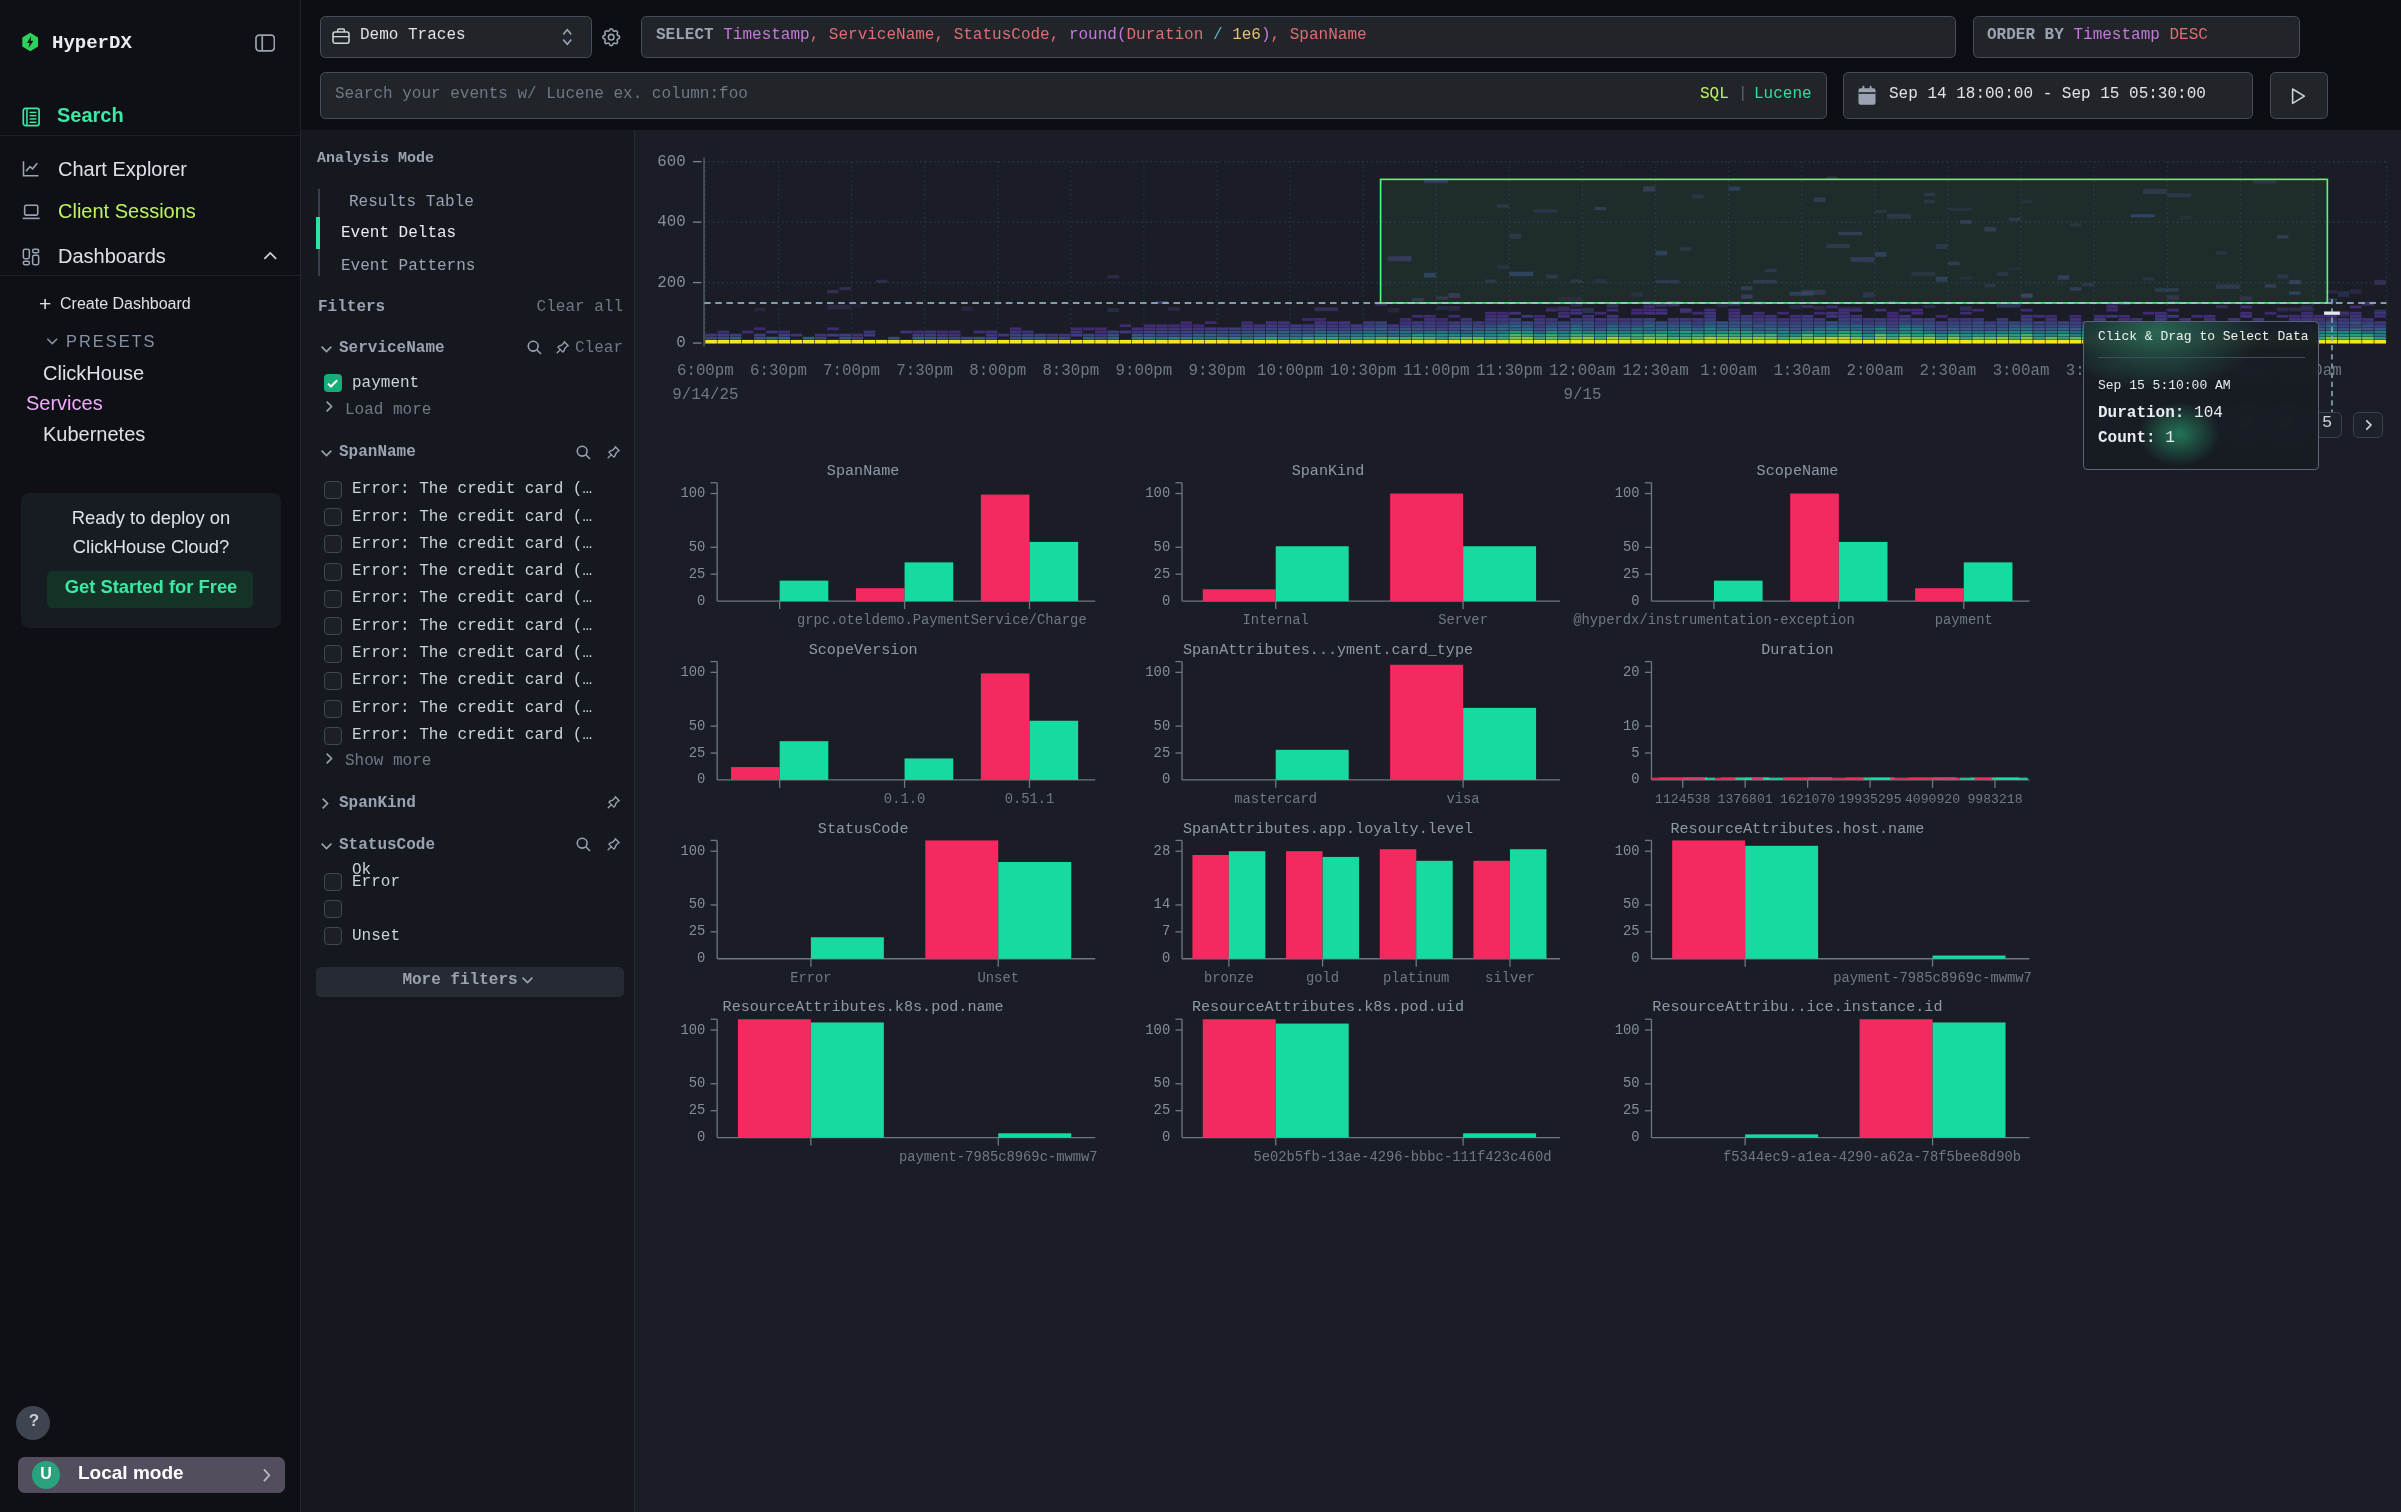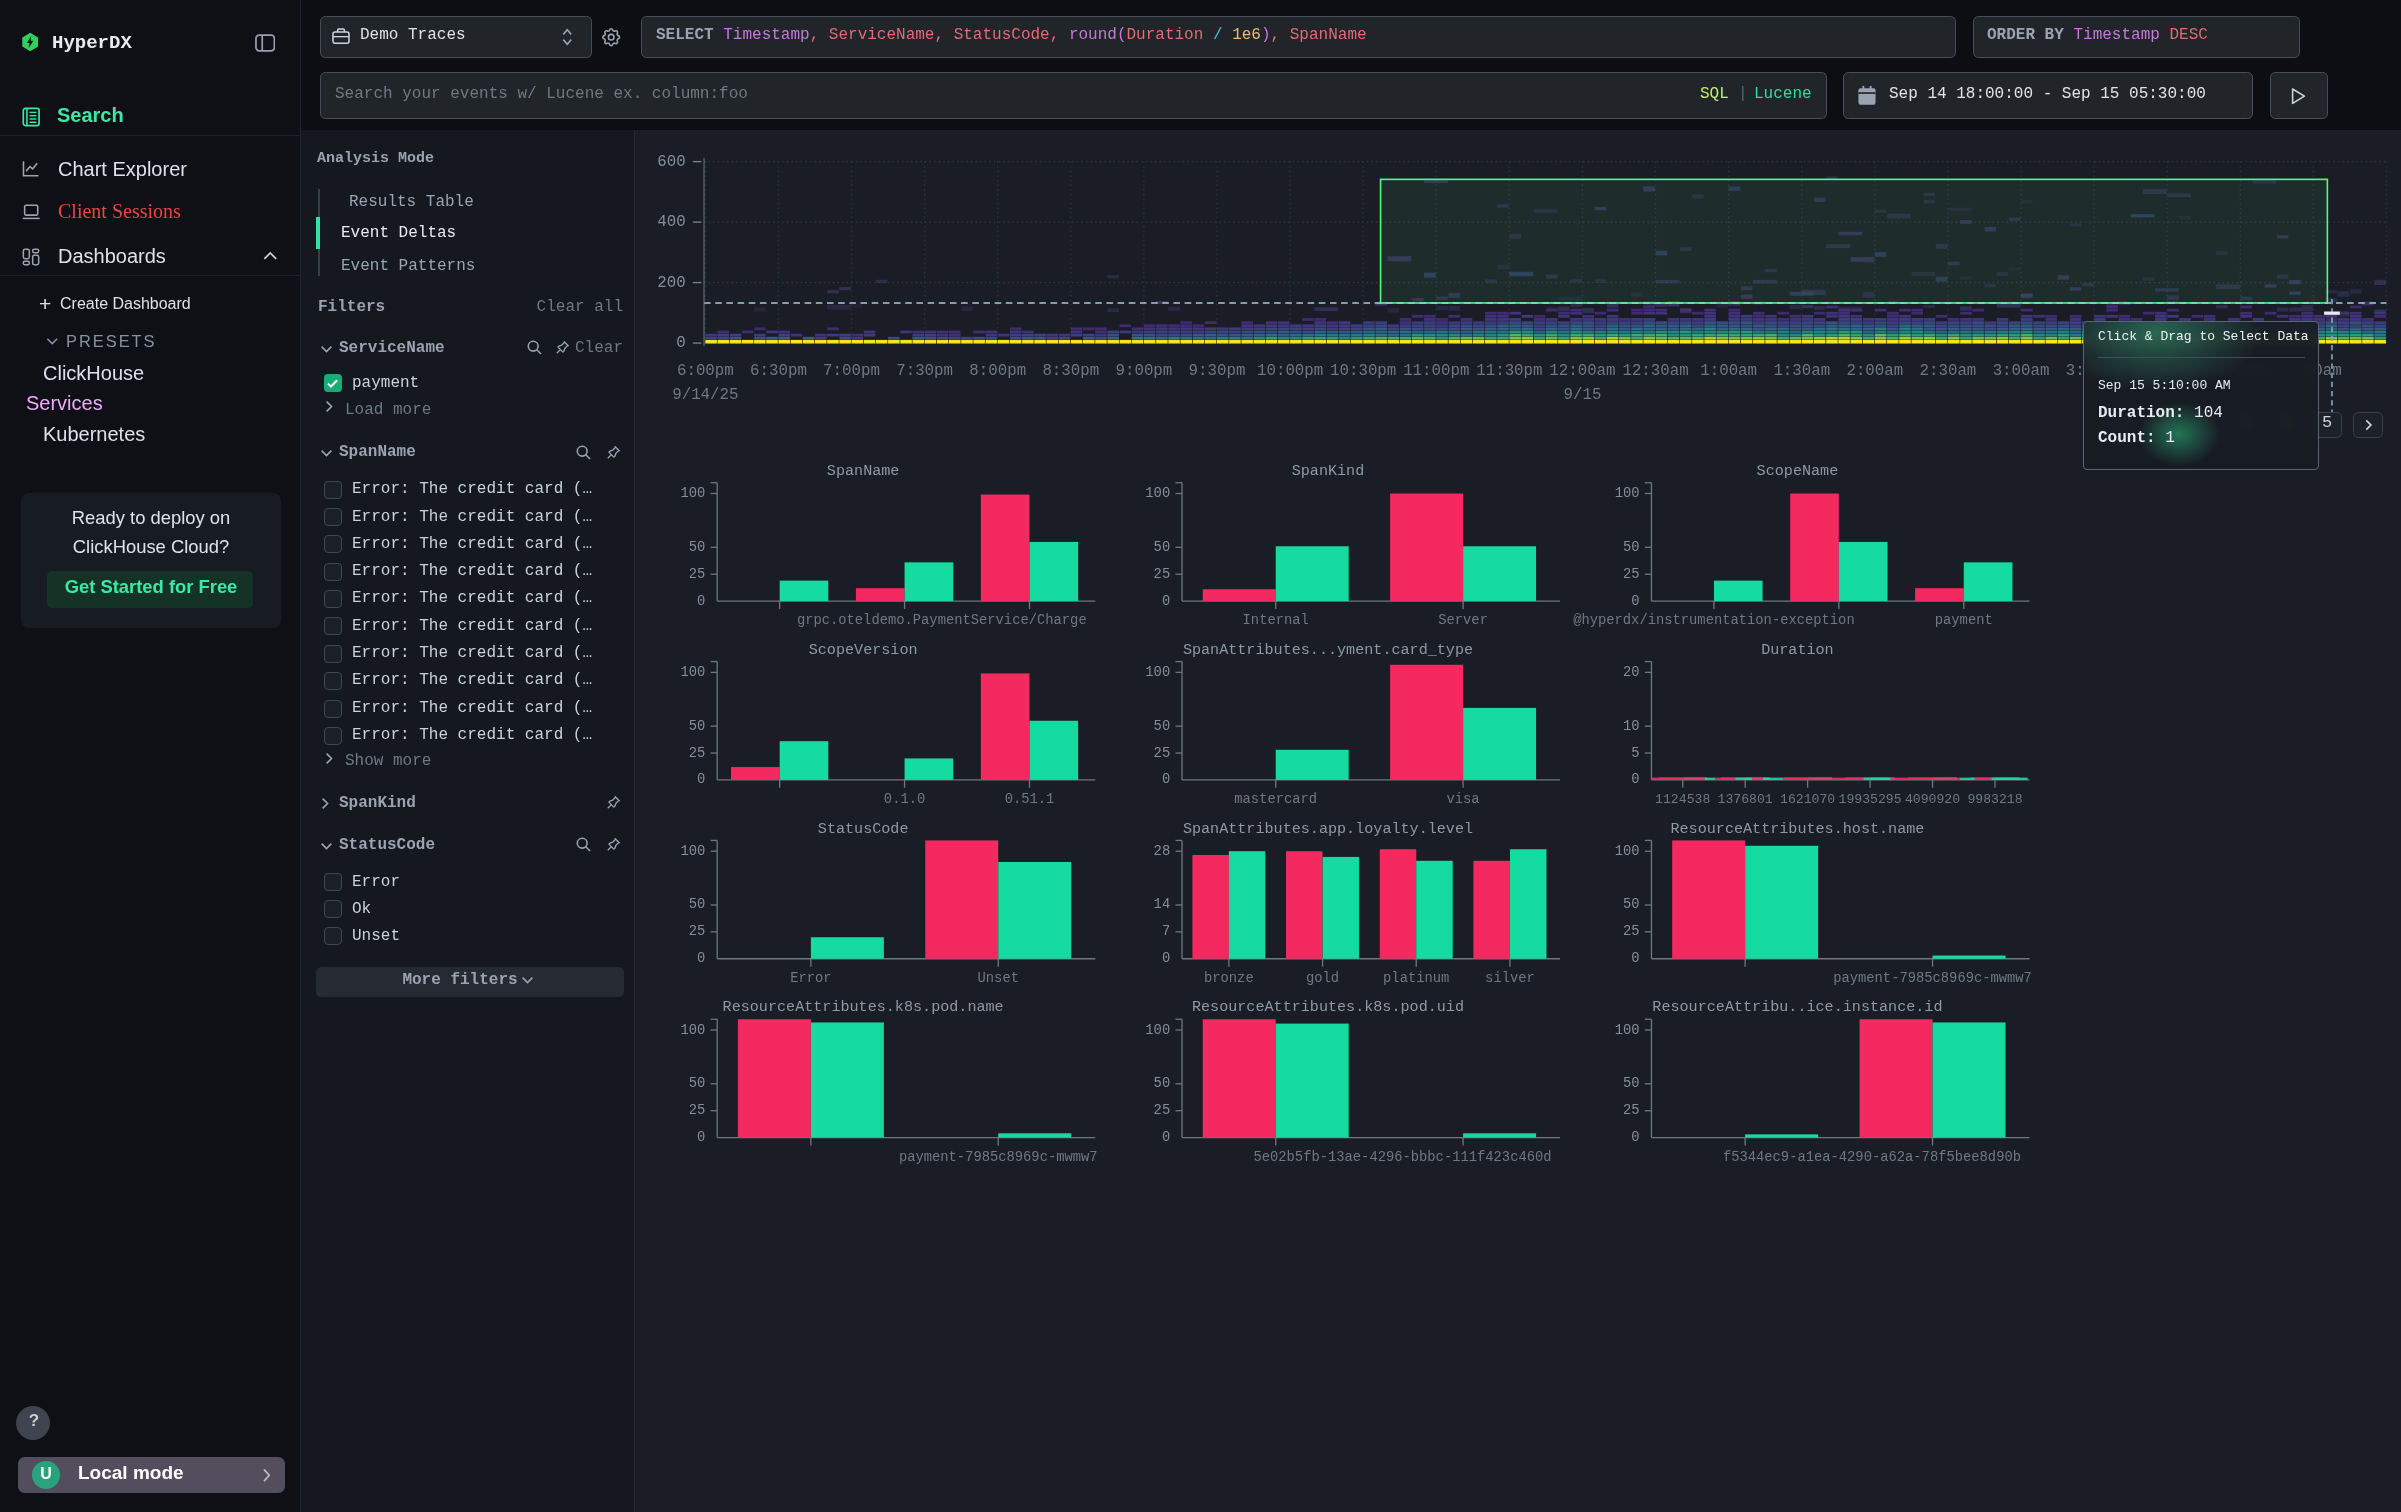--- a/index.html
+++ b/index.html
@@ -34,21 +34,21 @@
 <div class="abs" style="left:0px;top:135px;width:300px;height:1.3px;background:#1d2129;"></div>
 <svg class="abs" style="left:22.4px;top:160px" width="18" height="17" viewBox="0 0 27 26">
 <path d="M2 2 L2 24 L25 24" fill="none" stroke="#9aa3b2" stroke-width="2.4"></path>
 <path d="M6 17 L12 10 L16 13.5 L23 5" fill="none" stroke="#9aa3b2" stroke-width="2.4"></path>
     </svg>
 <div class="t" style="left:58px;top:159px;font-family:'Liberation Sans',sans-serif;font-size:20px;font-weight:500;color:#dde1e7;">Chart Explorer</div>
 <svg class="abs" style="left:22px;top:204px" width="18.4" height="17" viewBox="0 0 28 26">
 <rect x="4" y="2" width="20" height="15" rx="2" fill="none" stroke="#9aa3b2" stroke-width="2.4"></rect>
 <path d="M1 22 L27 22" stroke="#9aa3b2" stroke-width="2.4"></path>
     </svg>
-<div class="t" style="left:58px;top:201px;font-family:Liberation Serif, serif;font-size:20px;font-weight:500;color:#ef4444;">Client Sessions</div>
+<div class="t" style="left:58px;top:201px;font-family:Liberation Sans, sans-serif;font-size:20px;font-weight:500;color:#bef264;">Client Sessions</div>
 <svg class="abs" style="left:22.4px;top:248px" width="18" height="18" viewBox="0 0 27 27">
 <rect x="2" y="2" width="9" height="14" rx="2.5" fill="none" stroke="#9aa3b2" stroke-width="2.3"></rect>
 <rect x="2" y="20" width="9" height="5" rx="2" fill="none" stroke="#9aa3b2" stroke-width="2.3"></rect>
 <rect x="16" y="2" width="9" height="5" rx="2" fill="none" stroke="#9aa3b2" stroke-width="2.3"></rect>
 <rect x="16" y="11" width="9" height="14" rx="2.5" fill="none" stroke="#9aa3b2" stroke-width="2.3"></rect>
     </svg>
 <div class="t" style="left:58px;top:246px;font-family:'Liberation Sans',sans-serif;font-size:20px;font-weight:500;color:#dde1e7;">Dashboards</div>
 <svg class="abs" style="left:263px;top:251px" width="14.5" height="9.2" viewBox="0 0 22 14">
 <path d="M2 12 L11 3 L20 12" fill="none" stroke="#cfd4db" stroke-width="2.6"></path>
     </svg>
@@ -198,21 +198,21 @@
 <line x1="16.5" y1="16.5" x2="23" y2="23" stroke="#9aa3b2" stroke-width="2.4"></line>
     </svg>
 <svg class="abs" style="left:605px;top:836px" width="17" height="17" viewBox="0 0 24 24">
 <path fill="none" stroke="#9aa3b2" stroke-width="1.9" stroke-linecap="round" stroke-linejoin="round" d="M15 4.5l-4 4l-4 1.5l-1.5 1.5l7 7l1.5 -1.5l1.5 -4l4 -4"></path>
 <line x1="9" y1="15" x2="4.5" y2="19.5" stroke="#9aa3b2" stroke-width="1.9" stroke-linecap="round"></line>
 <line x1="14.5" y1="4" x2="20" y2="9.5" stroke="#9aa3b2" stroke-width="1.9" stroke-linecap="round"></line>
     </svg>
 <div class="abs" style="left:324px;top:873px;width:18px;height:18px;background:rgba(255,255,255,0.03);border:1.3px solid #3f4754;border-radius:4px;"></div>
 <div class="t" style="left:352px;top:874px;font-family:'Liberation Mono',monospace;font-size:16px;font-weight:400;color:#ccd2da;">Error</div>
 <div class="abs" style="left:324px;top:900px;width:18px;height:18px;background:rgba(255,255,255,0.03);border:1.3px solid #3f4754;border-radius:4px;"></div>
-<div class="t" style="left:352px;top:901px;font-family:'Liberation Mono',monospace;font-size:16px;font-weight:400;color:#ccd2da;">Ok</div>
+<div class="t" style="left:352px;top:862px;font-family:'Liberation Mono',monospace;font-size:16px;font-weight:400;color:#ccd2da;">Ok</div>
 <div class="abs" style="left:324px;top:927px;width:18px;height:18px;background:rgba(255,255,255,0.03);border:1.3px solid #3f4754;border-radius:4px;"></div>
 <div class="t" style="left:352px;top:928px;font-family:'Liberation Mono',monospace;font-size:16px;font-weight:400;color:#ccd2da;">Unset</div>
 <div class="abs" style="left:316px;top:967px;width:308px;height:30px;background:#262b33;border-radius:5.3px;"></div>
 <div class="t" style="left:460px;top:972px;transform:translateX(-50%);font-family:'Liberation Mono',monospace;font-size:16px;font-weight:700;color:#9aa3b2;">More filters</div>
 <svg class="abs" style="left:521px;top:976px" width="13" height="8.5" viewBox="0 0 20 13">
 <path d="M2.5 2.5 L10 10 L17.5 2.5" fill="none" stroke="#9aa3b2" stroke-width="2.5"></path>
     </svg>
 <svg class="abs" style="left:635px;top:130px" width="1766" height="317" viewBox="966 198 2686 482">
       <line x1="1071" y1="246" x2="3630" y2="246" stroke="#333b48" stroke-width="2" stroke-dasharray="2 5"></line>
       <line x1="1071" y1="338" x2="3630" y2="338" stroke="#333b48" stroke-width="2" stroke-dasharray="2 5"></line>

